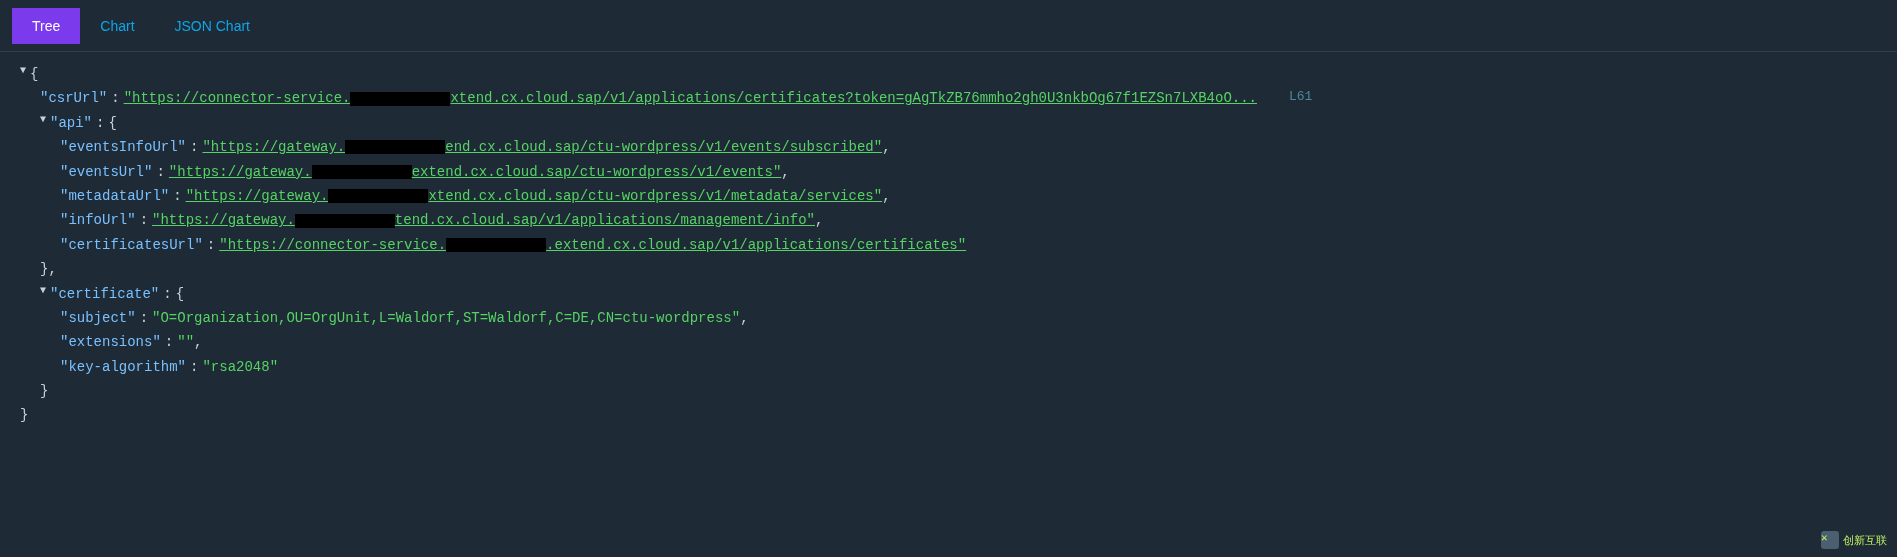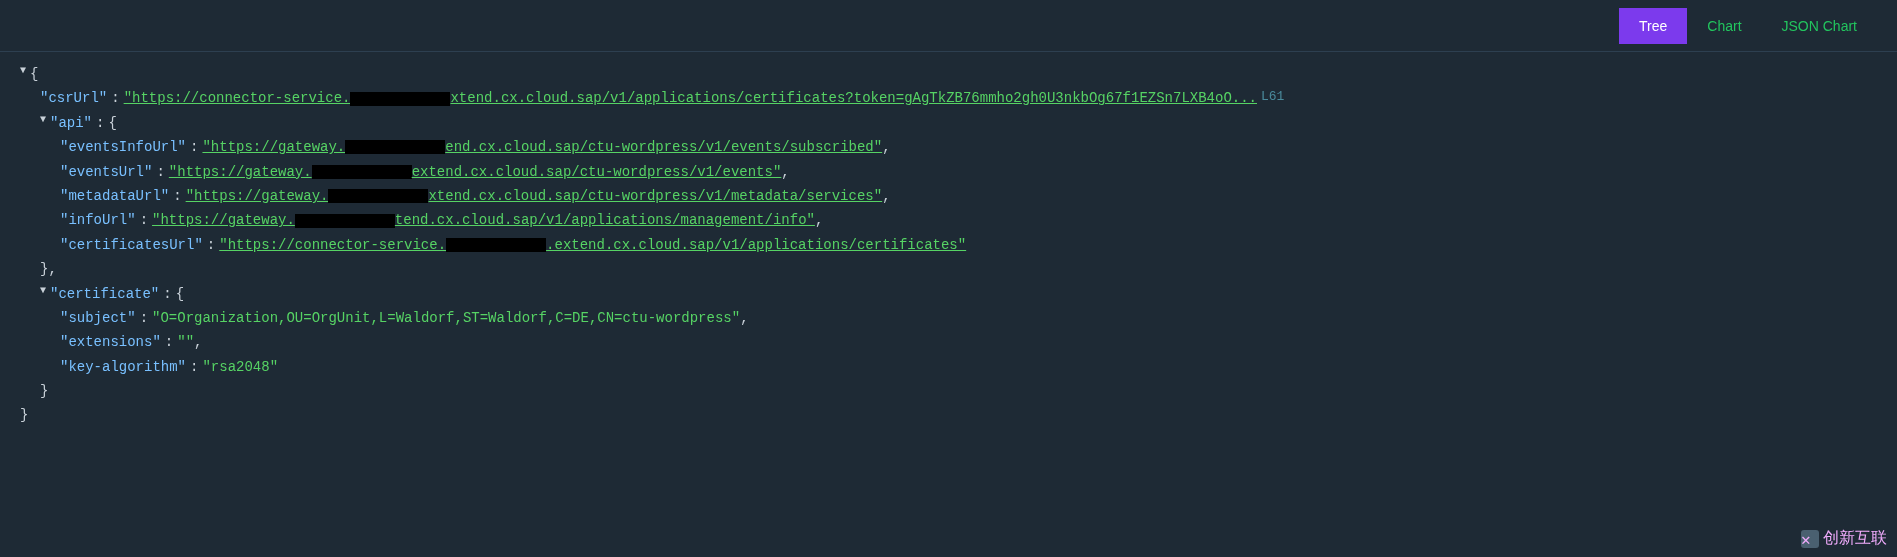--- a/index.html
+++ b/index.html
@@ -20,36 +20,35 @@
 
     #app {
       width: 100%;
       height: 100%;
       display: flex;
       flex-direction: column;
     }
 
     #toolbar {
       display: flex;
-      justify-content: flex-end;
       align-items: center;
       background-color: #1e2a35;
-      padding: 8px 20px;
+      padding: 8px 12px;
       border-bottom: 1px solid #2d3f50;
       height: 52px;
       flex-shrink: 0;
     }
 
     .tab-button {
       padding: 6px 20px;
       border: none;
       cursor: pointer;
       font-size: 14px;
       font-weight: 500;
-      color: #22c55e;
+      color: #0ea5e9;
       background-color: transparent;
       height: 36px;
     }
 
     .tab-button.active {
       background-color: #7c3aed;
       color: #ffffff;
     }
 
     #json-content {
@@ -112,38 +111,38 @@
     }
 
     .punctuation {
       color: #c9d1d9;
     }
 
     .watermark {
       position: absolute;
       bottom: 8px;
       right: 10px;
-      color: #f0abfc;
-      font-size: 16px;
+      color: #bef264;
+      font-size: 11px;
       display: flex;
       align-items: center;
       gap: 4px;
     }
 
     .watermark-icon {
       width: 18px;
       height: 18px;
       background-color: #4a6070;
       border-radius: 3px;
       display: inline-block;
     }
 
     .line-label {
       color: #4a8a9c;
-      margin-left: 4px;
+      margin-left: 32px;
       font-size: 13px;
     }
   </style>
 </head>
 <body>
 
 <div id="app">
   <div id="toolbar">
     <button class="tab-button active">Tree</button>
     <button class="tab-button">Chart</button>

